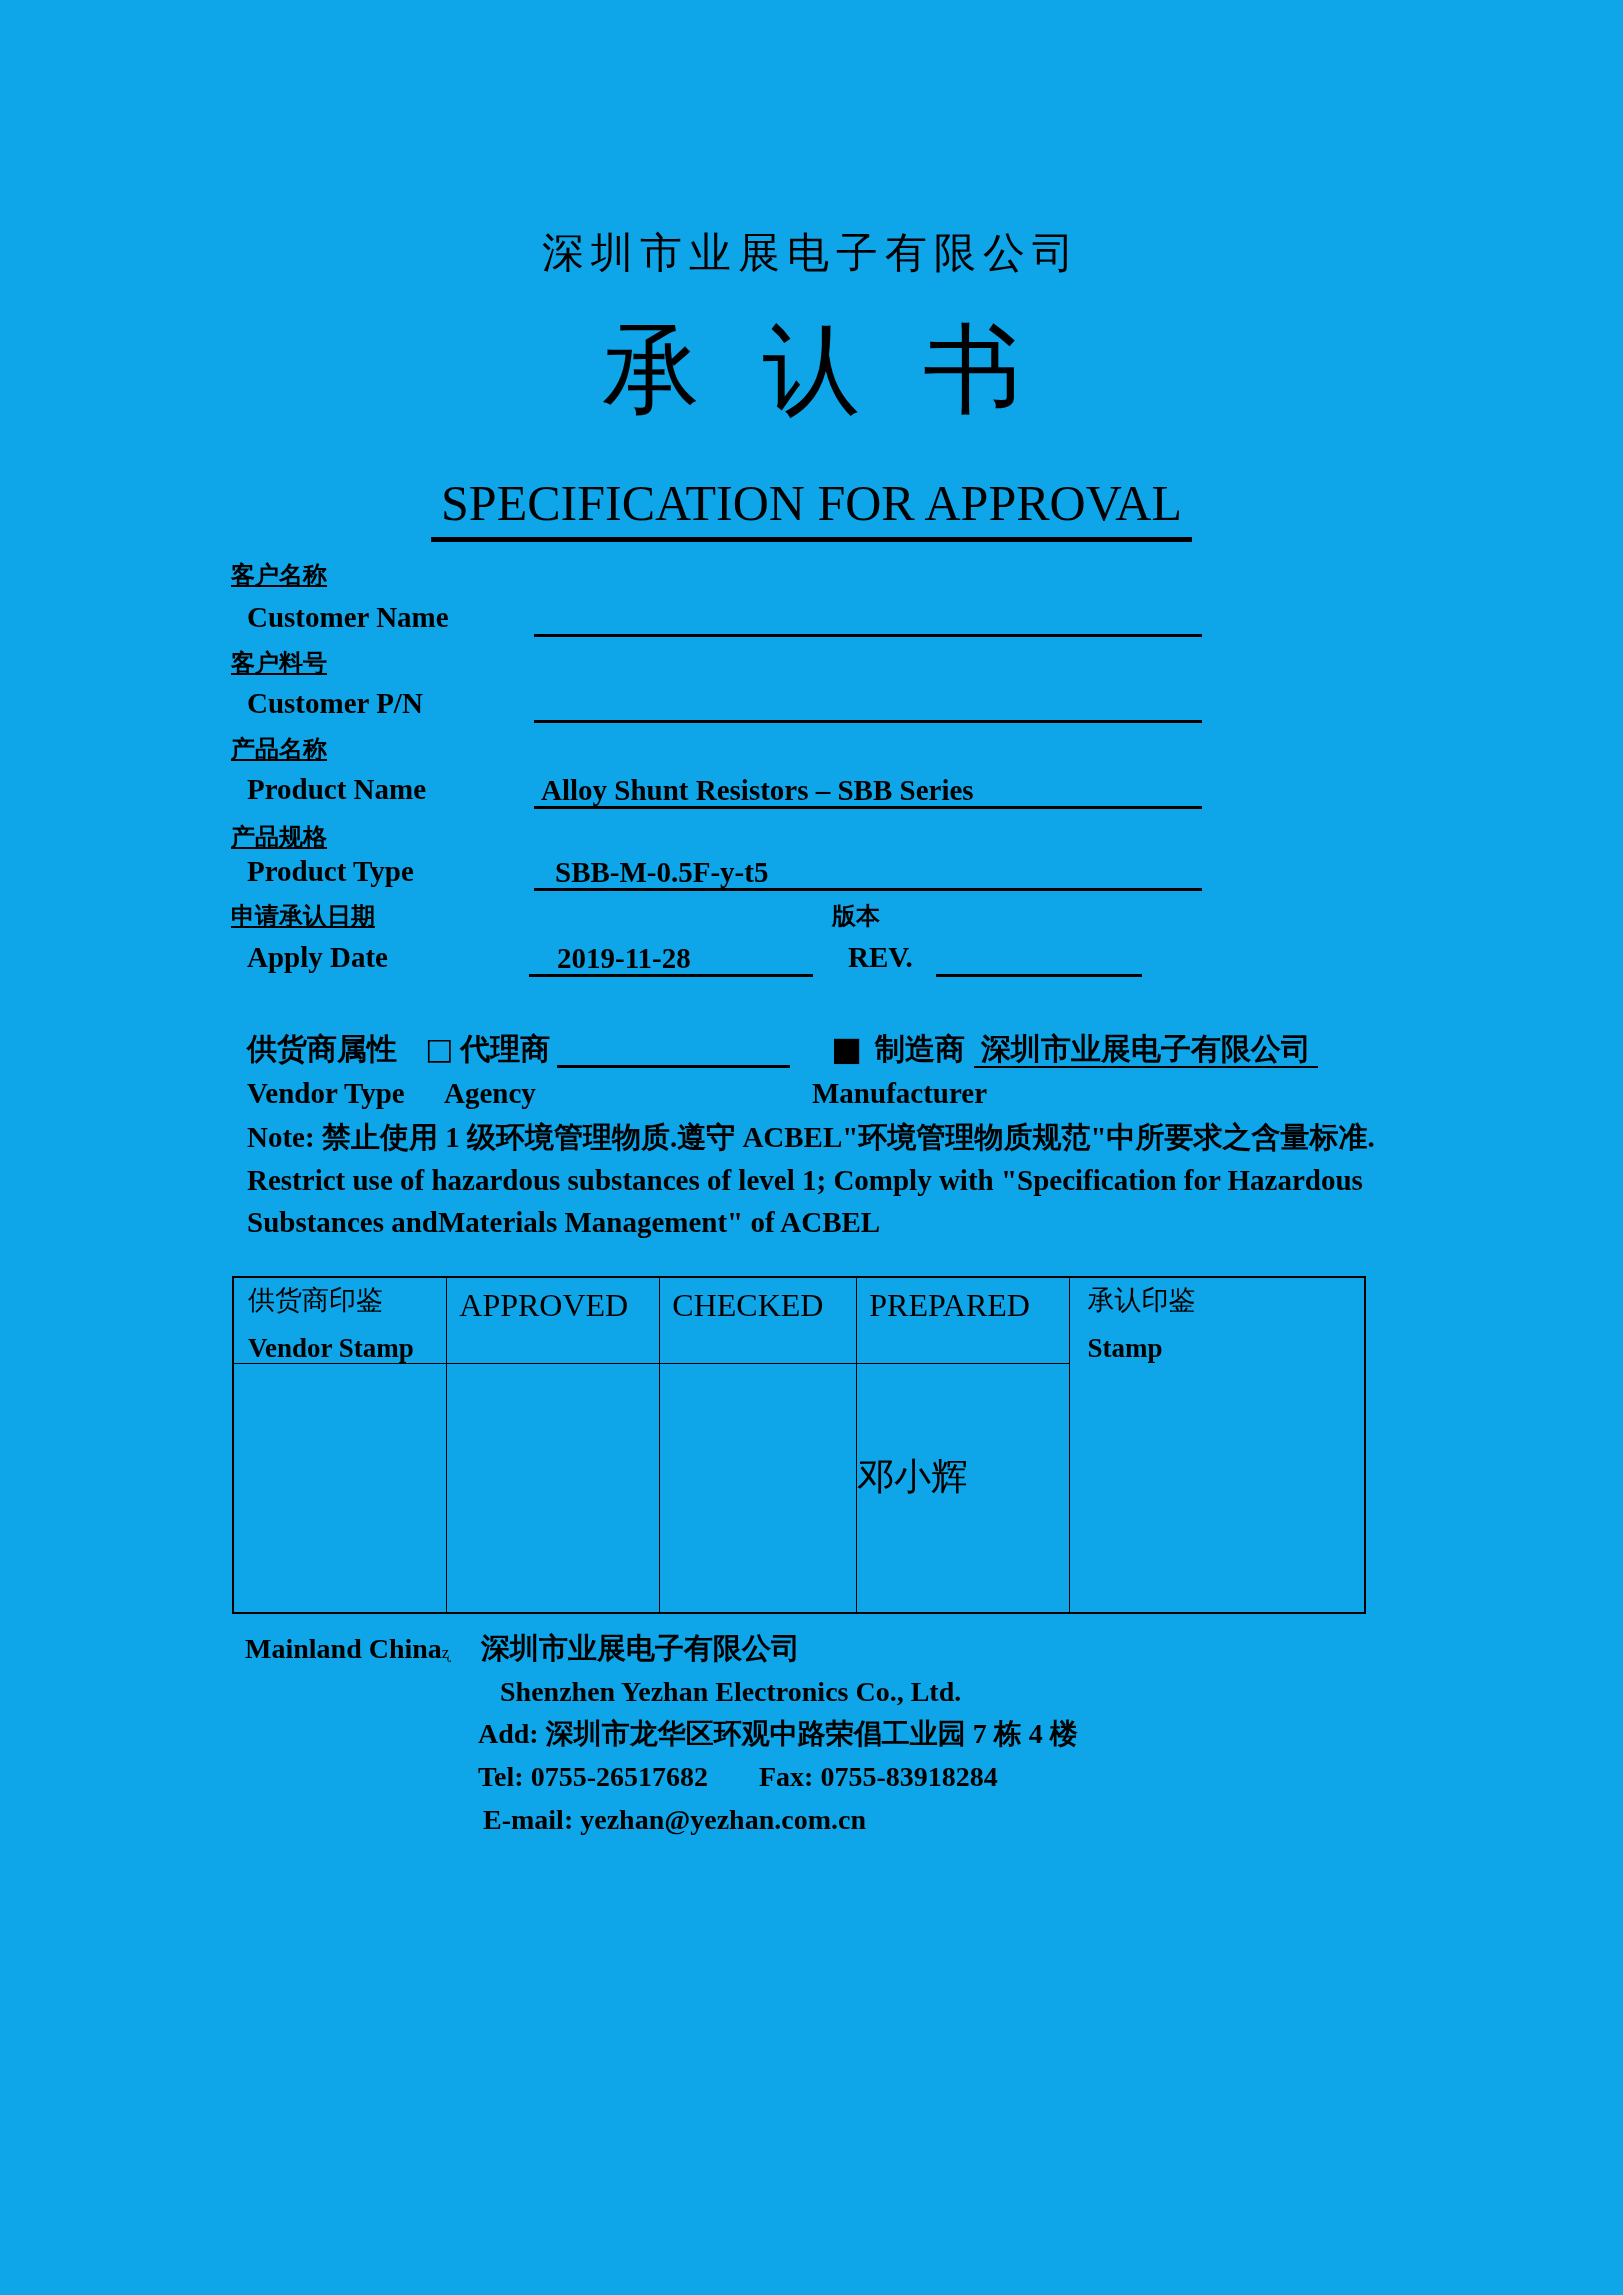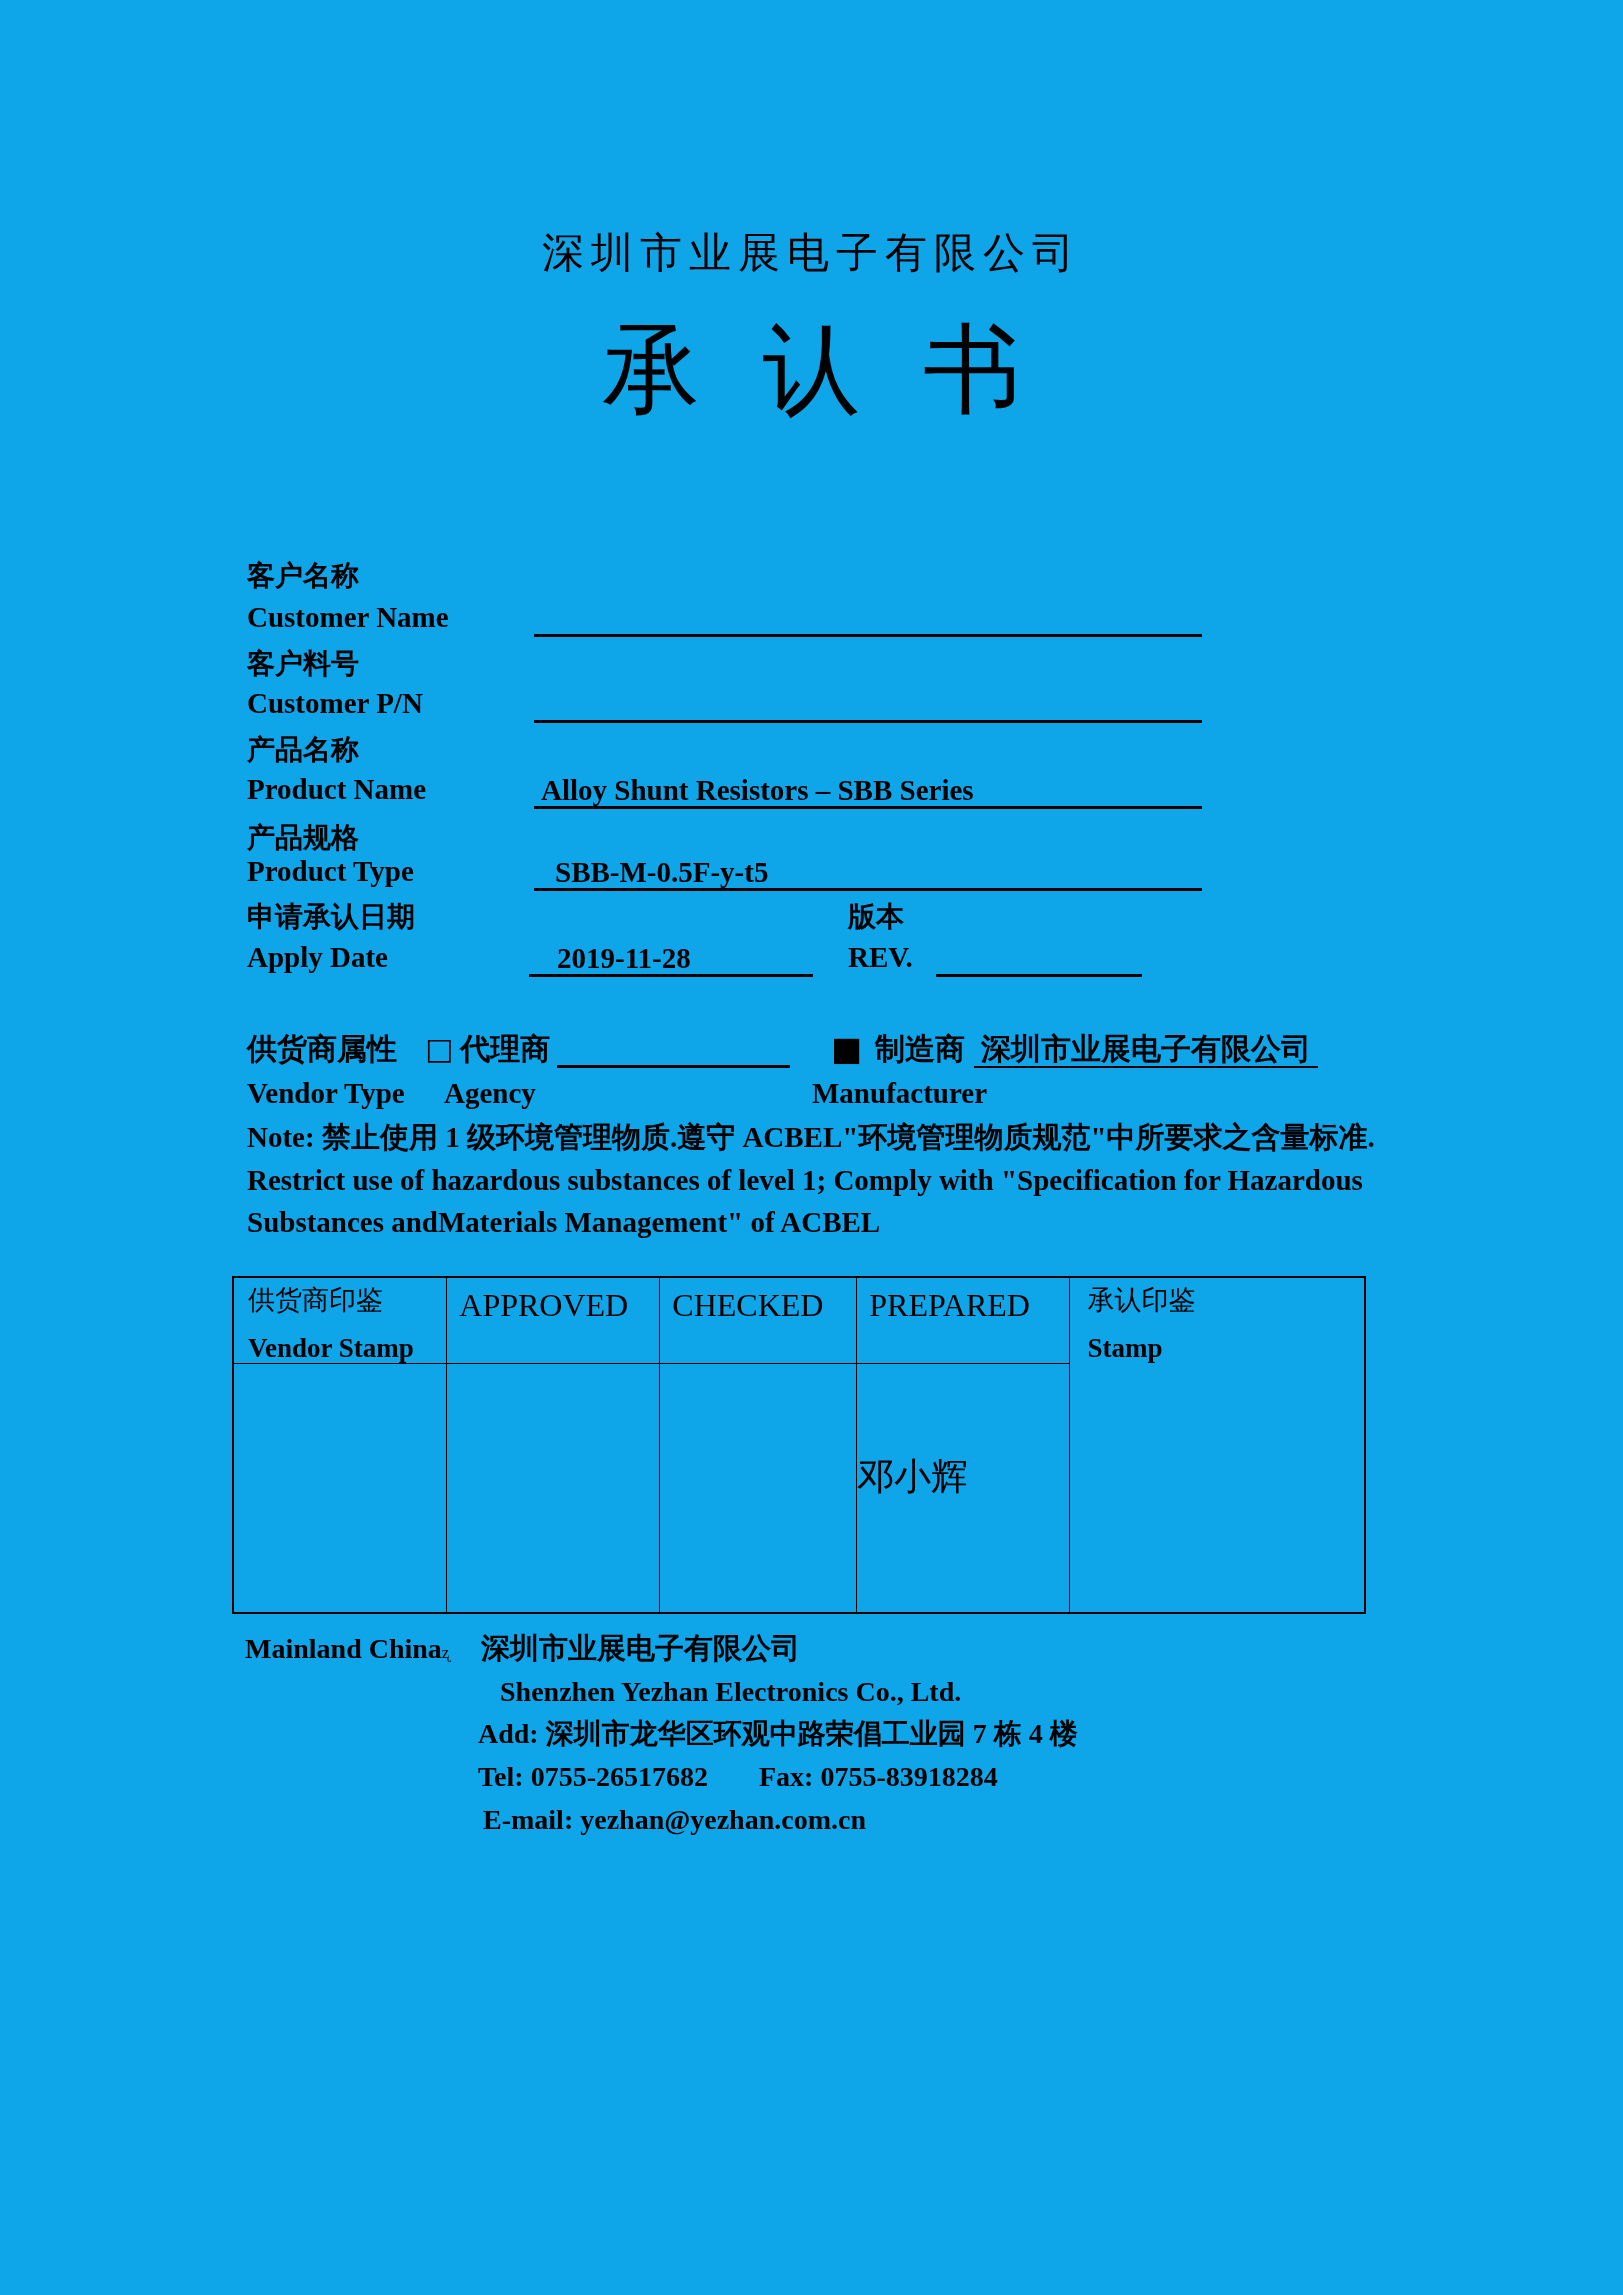--- a/index.html
+++ b/index.html
@@ -13,21 +13,21 @@
   .abs { position:absolute; }
   .centered { left:0; width:1623px; text-align:center; }
 
   
   .company-top { top:230px; font-size:42px; font-weight:400; letter-spacing:7px; line-height:1.1; }
   .title-cn { top:317px; font-size:98px; font-weight:400; letter-spacing:19px; text-indent:19px; line-height:1.1; }
   .title-en-wrap { top:473px; }
   .title-en { display:inline-block; font-size:50px; font-weight:400; border-bottom:5.3px solid #000; padding:0 10.5px 3.5px 10.5px; line-height:1.2; }
 
   
-  .row-cn { left:247px; font-size:28px; font-weight:700; line-height:35px; white-space:nowrap; }
+  .row-cn { left:231px; font-size:24px; font-weight:700; line-height:35px; white-space:nowrap;text-decoration:underline; }
   .field-row { left:247px; display:flex; align-items:flex-end; height:39px; font-size:29px; font-weight:700; white-space:nowrap;gap:42px; }
   .f-label { width:245px; line-height:39px; }
   .f-label.narrow { width:240px; }
   .f-line { border-bottom:3.5px solid #000; height:39px; line-height:40px; }
   .w-main { width:668px; }
   .w-date { width:284px; }
   .f-val { display:inline-block; }
   .rev-wrap { position:absolute; left:601px; bottom:0; display:flex; align-items:flex-end; height:39px; }
   .rev-label { line-height:39px; }
   .rev-line { width:206px; margin-left:23px; }
@@ -74,20 +74,23 @@
   .fax-span { margin-left:44px; }
   .fl5 { left:483px; top:1802px; }
 </style>
 </head>
 <body>
 
 <div class="page">
 
   <div class="abs centered company-top">深圳市业展电子有限公司</div>
   <div class="abs centered title-cn">承 认 书</div>
+  <div class="abs centered title-en-wrap">
+    <span class="title-en">SPECIFICATION FOR APPROVAL</span>
+  </div>
 
   <div class="abs row-cn" style="top:558px">客户名称</div>
   <div class="abs field-row" style="top:598px">
     <span class="f-label">Customer Name</span>
     <span class="f-line w-main"><span class="f-val"></span></span>
   </div>
 
   <div class="abs row-cn" style="top:646px">客户料号</div>
   <div class="abs field-row" style="top:684px">
     <span class="f-label">Customer P/N</span>

